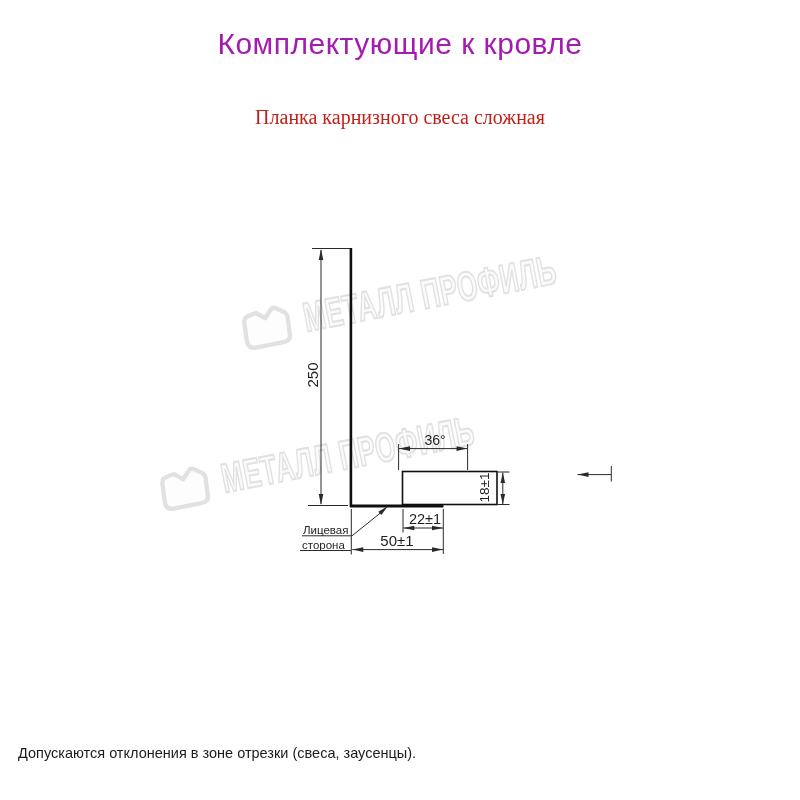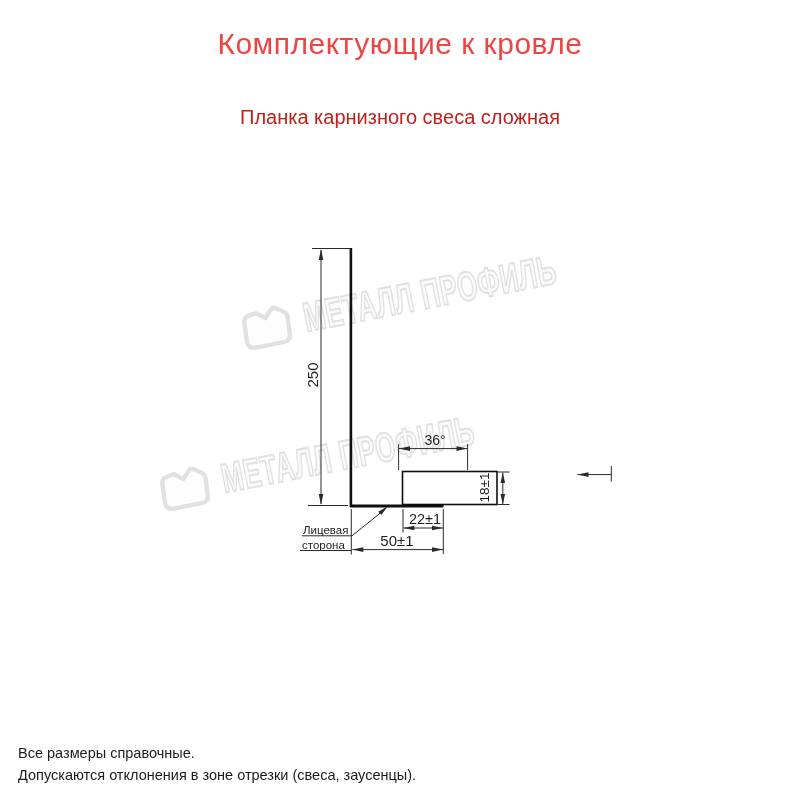--- a/index.html
+++ b/index.html
@@ -2,25 +2,25 @@
 <html><head>
 <meta charset="utf-8">
 <style>
   html,body{margin:0;padding:0;}
   body{
     width:800px;height:800px;position:relative;overflow:hidden;
     background:#ffffff;font-family:"Liberation Sans",sans-serif;
   }
   .page-title{
     position:absolute;top:27px;left:0;width:800px;text-align:center;
-    font-size:30px;color:#ef4444;letter-spacing:0.5px;
+    font-size:30px;color:#a21caf;letter-spacing:0.5px;
   }
   .product-name{
     position:absolute;top:106px;left:0;width:800px;text-align:center;
-    font-size:20px;line-height:22px;color:#c2201a;
+    font-size:20px;line-height:22px;color:#c2201a;font-family:Liberation Serif, serif;
   }
   .watermark{
     position:absolute;display:flex;align-items:center;gap:10px;height:88px;
     transform:rotate(-11deg);transform-origin:left center;z-index:1;
     pointer-events:none;
   }
   .wm-1{left:237px;top:287px;}
   .wm-2{left:155px;top:448px;}
   .wm-text{
     font-size:41px;font-weight:bold;white-space:nowrap;
@@ -118,15 +118,14 @@
     <line x1="302" y1="535.8" x2="352" y2="535.8"></line>
     <line x1="300" y1="550.5" x2="351" y2="550.5"></line>
     <line x1="352" y1="535.8" x2="381" y2="512.5"></line>
     <polygon points="388,506 381.3,514.9 378.3,511.7" fill="#2a2a2a" stroke="none"></polygon>
   </g>
   <text x="303" y="533.5" font-size="11.5">Лицевая</text>
   <text x="302" y="548.5" font-size="11.5">сторона</text>
 </svg>
 
 <div class="notes">
-  <div>Все размеры справочные.</div>
   <div>Допускаются отклонения в зоне отрезки (свеса, заусенцы).</div>
 </div>
 
 </body></html>

